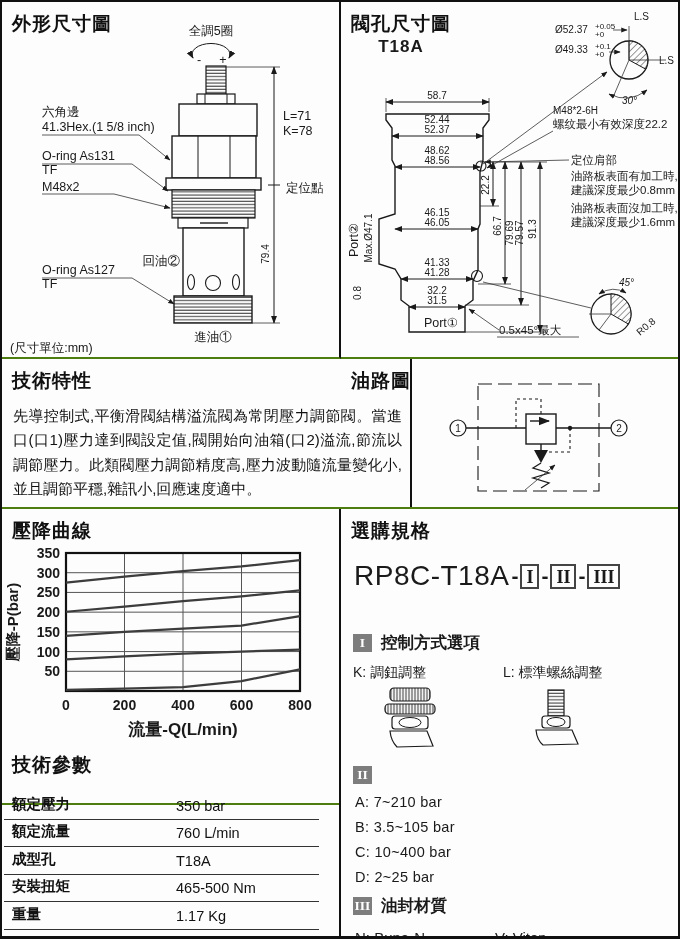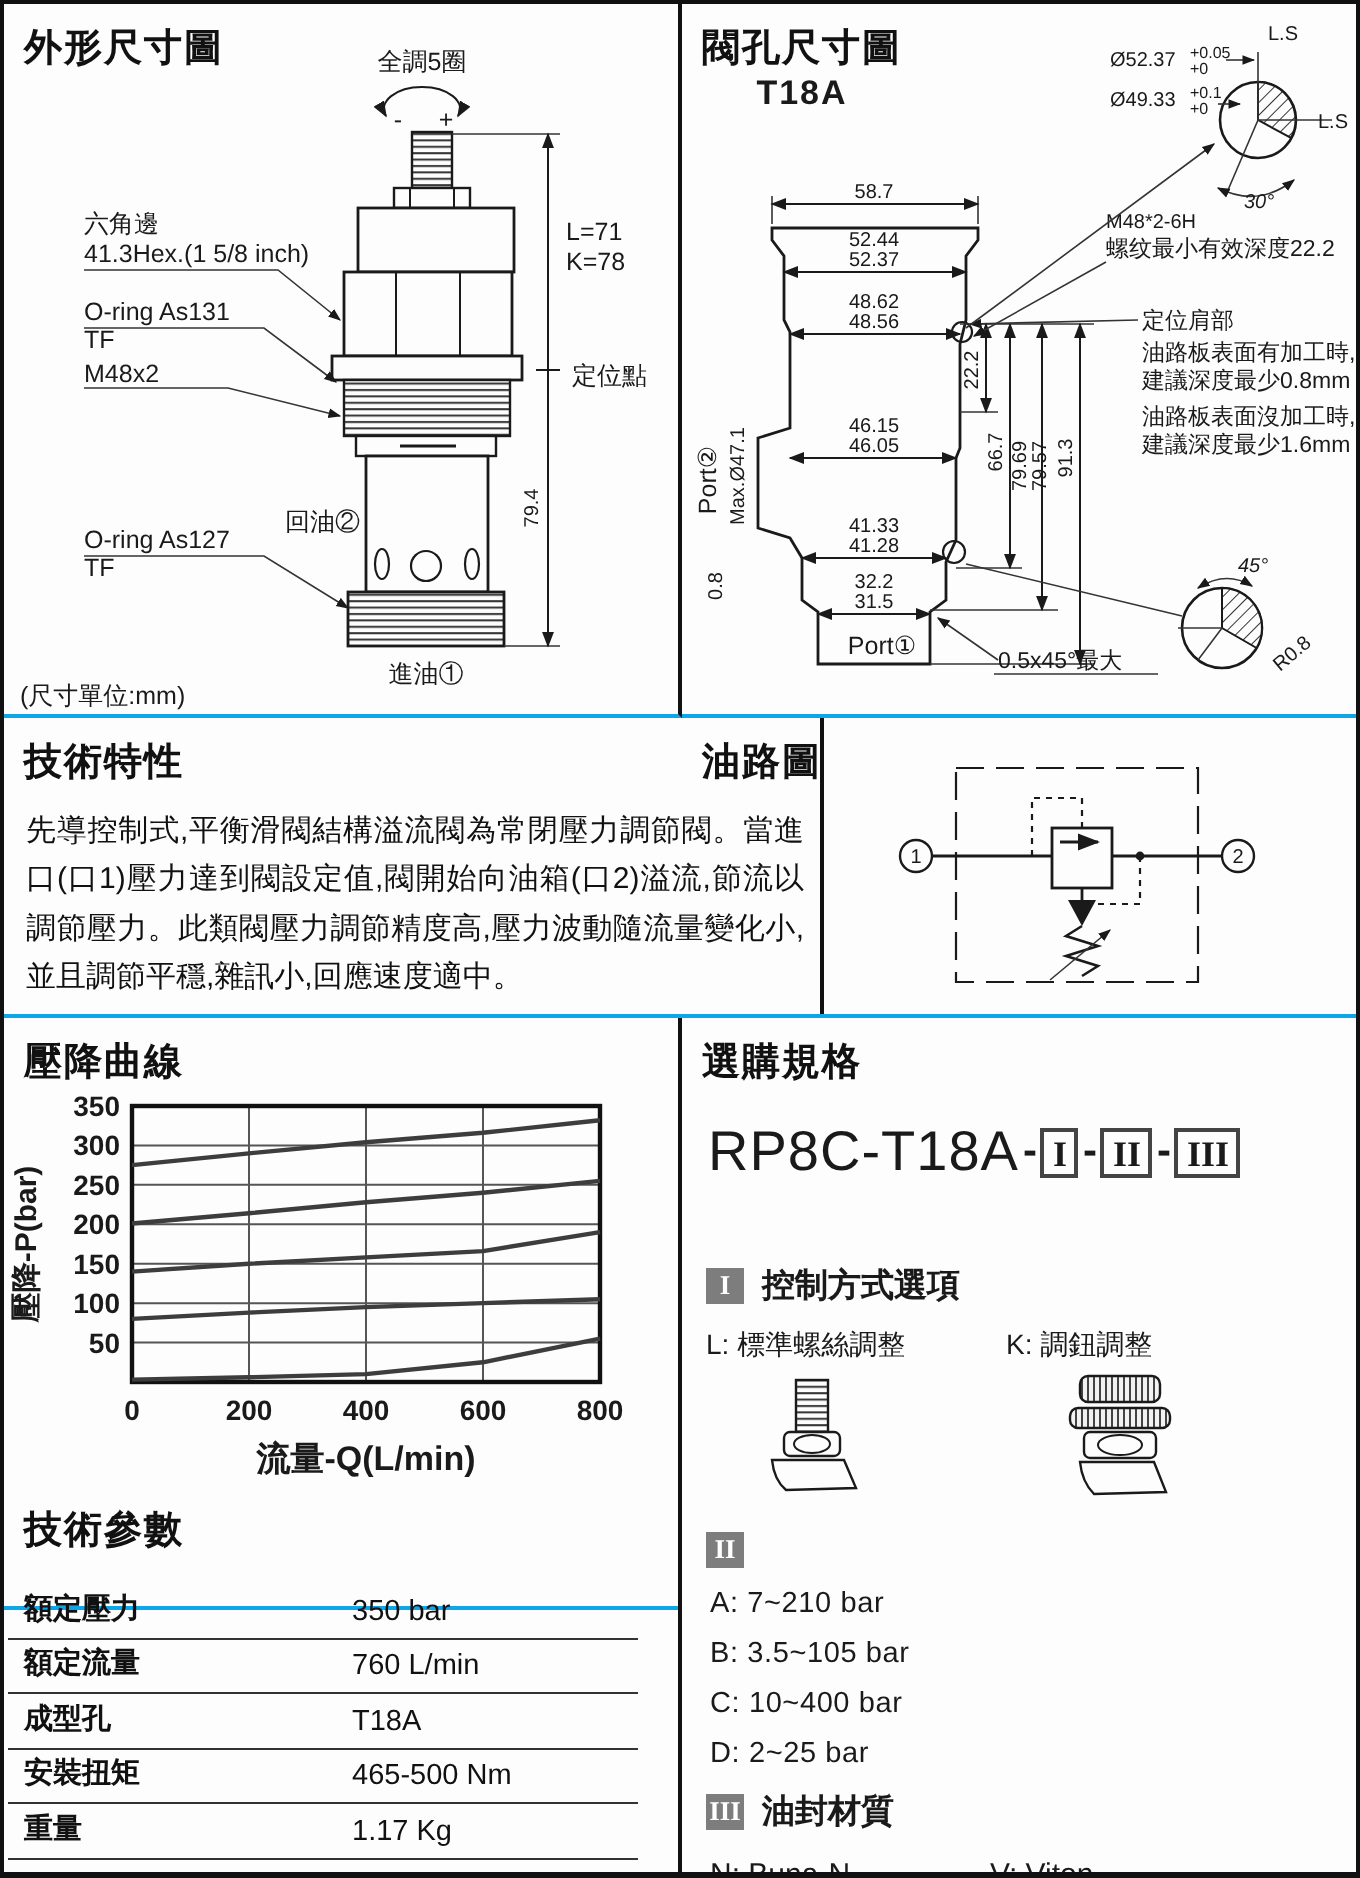--- a/index.html
+++ b/index.html
@@ -1,21 +1,21 @@
 <!DOCTYPE html>
 <html><head>
 <meta charset="utf-8">
 <style>
   * { margin:0; padding:0; box-sizing:border-box; }
   body { background:#e8e8e8; font-family:"Liberation Sans", sans-serif; color:#1a1a1a; }
   .page { position:relative; width:680px; height:939px; background:#fdfdfd;
           border:2px solid #111; border-bottom-width:3px; overflow:hidden; }
   .cell { position:absolute; }
   .b-r { border-right:2px solid #111; }
-  .b-b { border-bottom:2px solid #0ea5e9; }
+  .b-b { border-bottom:2px solid #4d7c0f; }
   .sec-title { font-size:19px; font-weight:bold; color:#111; letter-spacing:1px;
                padding:9px 0 0 10px; }
   .sub-title { font-size:17px; font-weight:bold; text-align:center; width:120px; letter-spacing:1px; }
   svg { position:absolute; left:0; top:0; }
   svg text { font-family:"Liberation Sans", sans-serif; fill:#1a1a1a; }
   .d  { font-size:10px; }
   .ds { font-size:8px; }
   .dc { font-size:11.5px; }
   .dl { font-size:12.5px; }
   .it { font-style:italic; }
@@ -334,42 +334,42 @@
       <span class="code-box">III</span>
     </div>
 
     <div class="opt-section" style="margin-top:40px">
       <div class="badge-row">
         <span class="badge">I</span>
         <span class="badge-heading">控制方式選項</span>
       </div>
       <div class="ctrl-options">
         <div class="ctrl-opt">
-          <div class="opt-label"><span class="opt-code">L:</span> <span>標準螺絲調整</span></div>
-          <div class="icon-wrap">
-            <svg width="52" height="62" viewBox="0 0 52 62">
-              <rect x="17" y="4" width="16" height="26" fill="url(#thrH)" stroke="#1a1a1a" stroke-width="1.2"></rect>
-              <rect x="11" y="30" width="28" height="12" rx="3" fill="#fdfdfd" stroke="#1a1a1a" stroke-width="1.2"></rect>
-              <ellipse cx="25" cy="36" rx="9" ry="4.5" fill="none" stroke="#1a1a1a" stroke-width="1"></ellipse>
-              <path d="M5,44 L41,44 L47,58 L12,59 Q6,54 5,44 Z" fill="#fdfdfd" stroke="#1a1a1a" stroke-width="1.2"></path>
-            </svg>
-          </div>
-        </div>
-        <div class="ctrl-opt">
           <div class="opt-label"><span class="opt-code">K:</span> <span>調鈕調整</span></div>
           <div class="icon-wrap">
             <svg width="58" height="64" viewBox="0 0 58 64">
               <rect x="9" y="2" width="40" height="13" rx="4" fill="url(#knurl)" stroke="#1a1a1a" stroke-width="1.2"></rect>
               <rect x="4" y="18" width="50" height="10" rx="4" fill="url(#knurl)" stroke="#1a1a1a" stroke-width="1.2"></rect>
               <rect x="11" y="30" width="36" height="13" rx="3" fill="#fdfdfd" stroke="#1a1a1a" stroke-width="1.2"></rect>
               <ellipse cx="29" cy="36.5" rx="11" ry="5" fill="none" stroke="#1a1a1a" stroke-width="1"></ellipse>
               <path d="M9,45 L46,45 L52,60 L16,61 Q10,55 9,45 Z" fill="#fdfdfd" stroke="#1a1a1a" stroke-width="1.2"></path>
             </svg>
           </div>
         </div>
+        <div class="ctrl-opt">
+          <div class="opt-label"><span class="opt-code">L:</span> <span>標準螺絲調整</span></div>
+          <div class="icon-wrap">
+            <svg width="52" height="62" viewBox="0 0 52 62">
+              <rect x="17" y="4" width="16" height="26" fill="url(#thrH)" stroke="#1a1a1a" stroke-width="1.2"></rect>
+              <rect x="11" y="30" width="28" height="12" rx="3" fill="#fdfdfd" stroke="#1a1a1a" stroke-width="1.2"></rect>
+              <ellipse cx="25" cy="36" rx="9" ry="4.5" fill="none" stroke="#1a1a1a" stroke-width="1"></ellipse>
+              <path d="M5,44 L41,44 L47,58 L12,59 Q6,54 5,44 Z" fill="#fdfdfd" stroke="#1a1a1a" stroke-width="1.2"></path>
+            </svg>
+          </div>
+        </div>
       </div>
     </div>
 
     <div class="opt-section" style="margin-top:16px">
       <div class="badge-row">
         <span class="badge">II</span>
       </div>
       <div class="spring-items">
         <div class="spring-item"><span>A:</span> <span>7~210  bar</span></div>
         <div class="spring-item"><span>B:</span> <span>3.5~105  bar</span></div>

